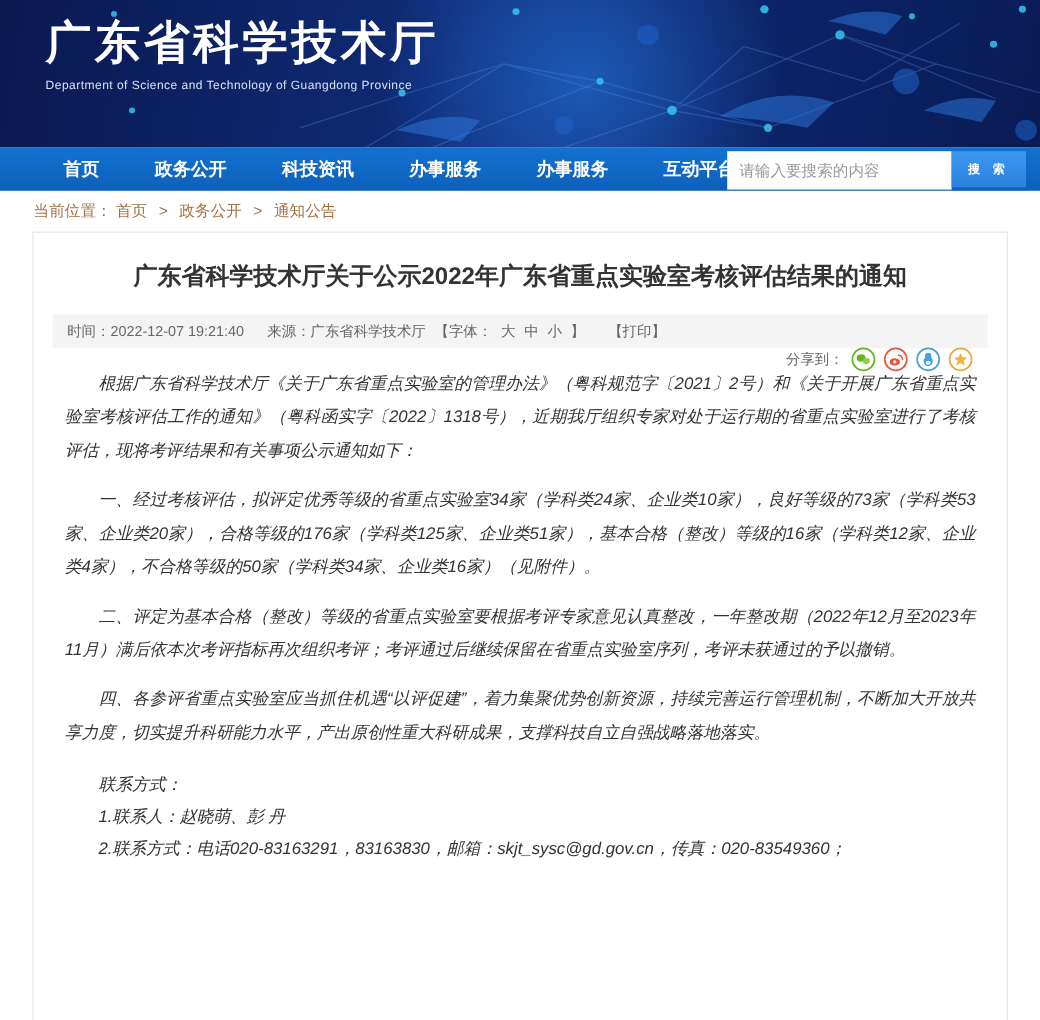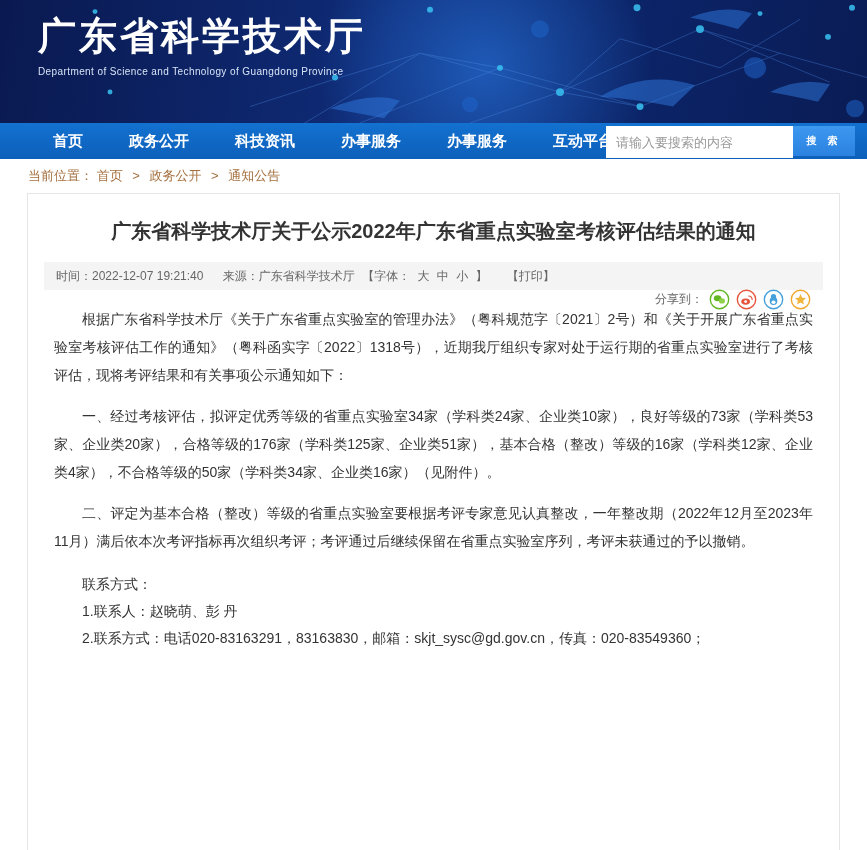--- a/index.html
+++ b/index.html
@@ -46,21 +46,21 @@
     justify-content:space-between; padding:0 12px; font-size:12px; color:#666; white-space:nowrap; }
   .meta-left span, .meta-left a { margin-right:4px; color:#666; text-decoration:none; }
   .meta-left .gap { margin-right:16px; }
   .meta-left a { cursor:pointer; }
   .meta-share { display:flex; align-items:center; color:#666;margin-top:46px; }
   .share-icon { width:21px; height:21px; margin-left:6px; cursor:pointer; display:inline-block; }
   .share-icon svg { width:21px; height:21px; display:block; }
 
   
   .article-body { padding:2px 10px 0; font-size:14px; color:#333; }
-  .article-body p { line-height:28px; text-indent:2em; margin:13px 0; text-align:justify; }
+  .article-body p { line-height:28px; text-indent:2em; margin:13px 0; text-align:justify;font-style:italic; }
   .article-body p.tight { margin:0; line-height:27px; }
   .contact-block { margin-top:16px; }
 </style>
 </head>
 <body>
 
 <header class="banner">
   <svg class="banner-net" viewBox="0 0 867 127" preserveAspectRatio="none">
     <g stroke="#4f8fe8" stroke-width="1" opacity="0.35" fill="none">
       <path d="M300 130 L420 55 L560 95 L700 30 L830 85"></path>
@@ -171,20 +171,21 @@
           <path d="M12 5.8 L13.9 9.9 18.2 10.4 15 13.4 15.9 17.7 12 15.5 8.1 17.7 9 13.4 5.8 10.4 10.1 9.9 Z" fill="#f0b63c"></path>
         </svg>
       </span>
     </div>
   </div>
 
   <div class="article-body">
     <p>根据广东省科学技术厅《关于广东省重点实验室的管理办法》（粤科规范字〔2021〕2号）和《关于开展广东省重点实验室考核评估工作的通知》（粤科函实字〔2022〕1318号），近期我厅组织专家对处于运行期的省重点实验室进行了考核评估，现将考评结果和有关事项公示通知如下：</p>
     <p>一、经过考核评估，拟评定优秀等级的省重点实验室34家（学科类24家、企业类10家），良好等级的73家（学科类53家、企业类20家），合格等级的176家（学科类125家、企业类51家），基本合格（整改）等级的16家（学科类12家、企业类4家），不合格等级的50家（学科类34家、企业类16家）（见附件）。</p>
     <p>二、评定为基本合格（整改）等级的省重点实验室要根据考评专家意见认真整改，一年整改期（2022年12月至2023年11月）满后依本次考评指标再次组织考评；考评通过后继续保留在省重点实验室序列，考评未获通过的予以撤销。</p>
+    <p>四、各参评省重点实验室应当抓住机遇“以评促建”，着力集聚优势创新资源，持续完善运行管理机制，不断加大开放共享力度，切实提升科研能力水平，产出原创性重大科研成果，支撑科技自立自强战略落地落实。</p>
 
     <div class="contact-block">
       <p class="tight">联系方式：</p>
       <p class="tight">1.联系人：赵晓萌、彭 丹</p>
       <p class="tight">2.联系方式：电话020-83163291，83163830，邮箱：skjt_sysc@gd.gov.cn，传真：020-83549360；</p>
 
     </div>
 
   </div>
 </main>

